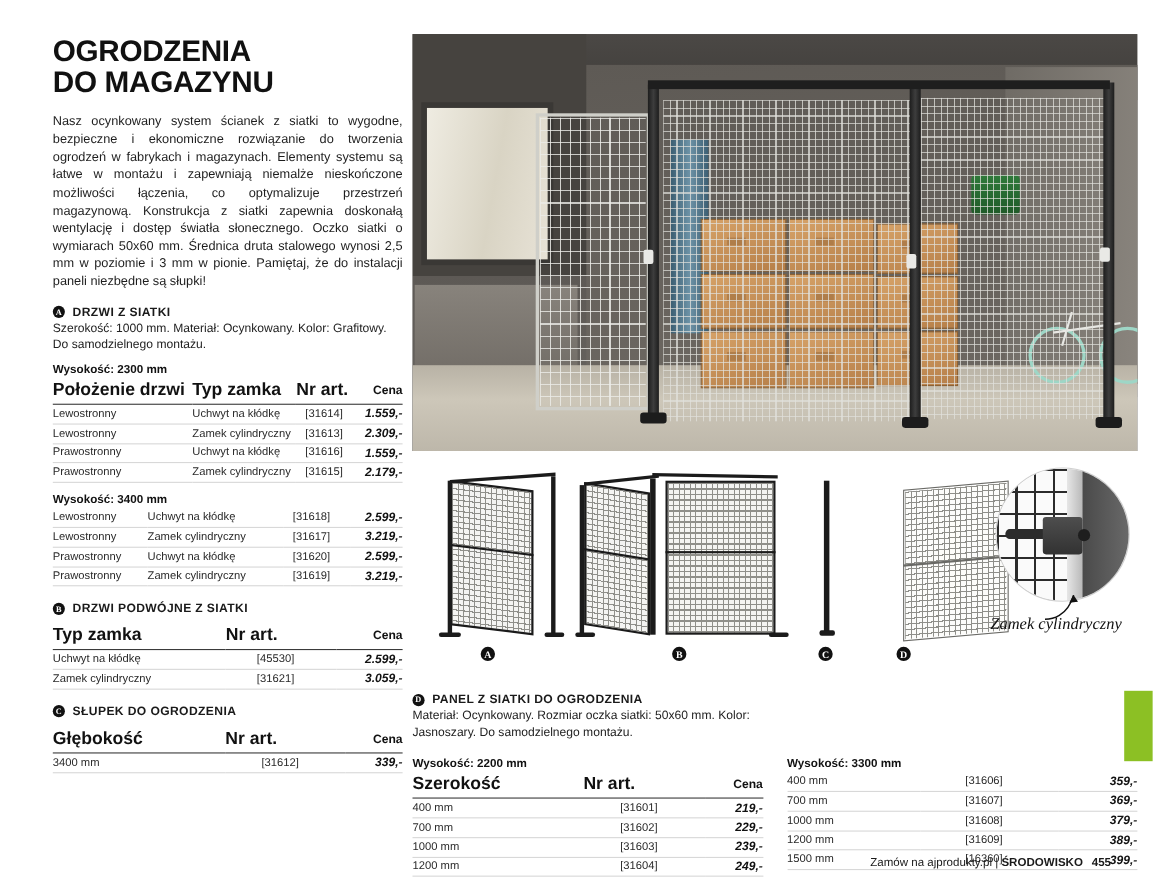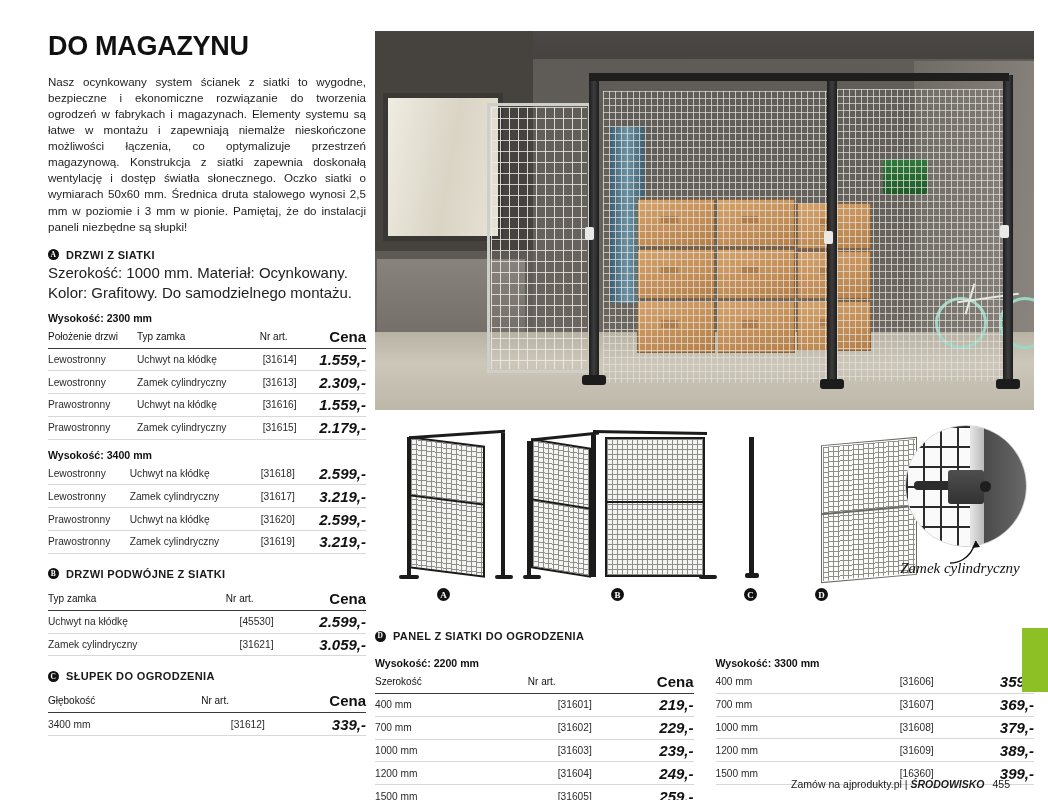--- a/index.html
+++ b/index.html
@@ -36,42 +36,42 @@
   .bullet {
     display: inline-flex; align-items: center; justify-content: center;
     width: 11px; height: 11px; border-radius: 50%;
     background: #111; color: #fff;
     font-size: 7.5px; font-weight: bold; line-height: 1;
     font-family: "Liberation Serif", serif;
     flex: 0 0 auto;
   }
   .sec-desc {
     margin-top: 2px;
-    font-size: 15px; line-height: 1.33; color: #222;
+    font-size: 11px; line-height: 1.33; color: #222;
   }
   .sub-head {
     margin-top: 9px; margin-bottom: 2px;
     font-size: 10.6px; font-weight: bold; color: #111;
   }
 
   table.pt { width: 100%; border-collapse: collapse; font-size: 10.2px; }
   table.pt th {
-    text-align: left; font-weight: normal; font-size: 10px;
+    text-align: left; font-weight: bold; font-size: 16px;
     padding: 2px 0 3px 0; color: #111;
     border-bottom: 1px solid #3a3a3a;
   }
   table.pt td {
     padding: 2.4px 0; color: #2a2a2a;
     border-bottom: 1px solid #d8d8d8;
   }
-  table.pt .c-art { text-align: right; white-space: nowrap; padding-right: 10px; }
-  table.pt th.c-art { text-align: center; padding-right: 10px; }
+  table.pt .c-art { text-align: center; white-space: nowrap; padding-right: 10px; }
+  table.pt th.c-art { text-align: left; padding-right: 10px; }
   table.pt .c-price {
     text-align: right; font-weight: bold; font-style: italic;
-    color: #111; white-space: nowrap; font-size: 15px;
+    color: #111; white-space: nowrap; font-size: 11px;
   }
   table.pt th.c-price { text-align: right; font-style: normal; }
 
   
   .photo {
     position: absolute; left: 375px; top: 31px;
     width: 659px; height: 379px;
     background: #6d6a66; overflow: hidden;
   }
   .ph-ceiling { position:absolute; left:0; top:0; width:100%; height:60px;
@@ -174,35 +174,36 @@
   
   .right-col { position:absolute; left:375px; top:630px; width:659px; }
   .rc-tables { display:flex; gap:22px; margin-top:6px; }
   .rc-tables > div { flex:1; }
 
   
   .footer {
     position:absolute; left:0; bottom:10px; width:1010px;
     text-align:right; font-size:10.5px; color:#1a1a1a;
   }
-  .footer b { font-weight:bold;font-style:italic; }
-  .footer .pg { font-weight:normal; margin-left:8px; }
+  .footer b { font-weight:bold; }
+  .footer .pg { font-weight:bold; margin-left:8px; }
   .greentab {
     position:absolute; right:0; top:628px; width:26px; height:64px;
     background:#8cc024;
   }
 </style>
 </head>
 <body>
 
 <div class="page">
 
   <div class="left-col">
 
     <h1 class="headline">
+      <span>OGRODZENIA</span>
       <span class="l2">DO MAGAZYNU</span>
     </h1>
 
     <p class="intro">Nasz ocynkowany system ścianek z siatki to wygodne, bezpieczne i ekonomiczne rozwiązanie do tworzenia ogrodzeń w fabrykach i magazynach. Elementy systemu są łatwe w montażu i zapewniają niemalże nieskończone możliwości łączenia, co optymalizuje przestrzeń magazynową. Konstrukcja z siatki zapewnia doskonałą wentylację i dostęp światła słonecznego. Oczko siatki o wymiarach 50x60 mm. Średnica druta stalowego wynosi 2,5 mm w poziomie i 3 mm w pionie. Pamiętaj, że do instalacji paneli niezbędne są słupki!</p>
 
     <div class="sec">
       <div class="sec-head">
         <span class="bullet">A</span>
         <span>DRZWI Z SIATKI</span>
       </div>
@@ -436,20 +437,21 @@
     <path d="M2 28 C 8 28, 22 26, 28 6" stroke="#111" stroke-width="1.4" fill="none"></path>
     <path d="M28 6 L 24 13 L 32 12 Z" fill="#111"></path>
   </svg>
   <div class="lockcap">Zamek cylindryczny</div>
 
   <div class="right-col">
     <div class="sec-head">
       <span class="bullet">D</span>
       <span>PANEL Z SIATKI DO OGRODZENIA</span>
     </div>
+    <div class="sec-desc" style="max-width:330px">Materiał: Ocynkowany. Rozmiar oczka siatki: 50x60 mm. Kolor: Jasnoszary. Do samodzielnego montażu.</div>
 
     <div class="rc-tables">
       <div>
         <div class="sub-head">Wysokość: 2200 mm</div>
         <table class="pt">
           <thead>
             <tr>
               <th>Szerokość</th>
               <th class="c-art">Nr art.</th>
               <th class="c-price">Cena</th>

